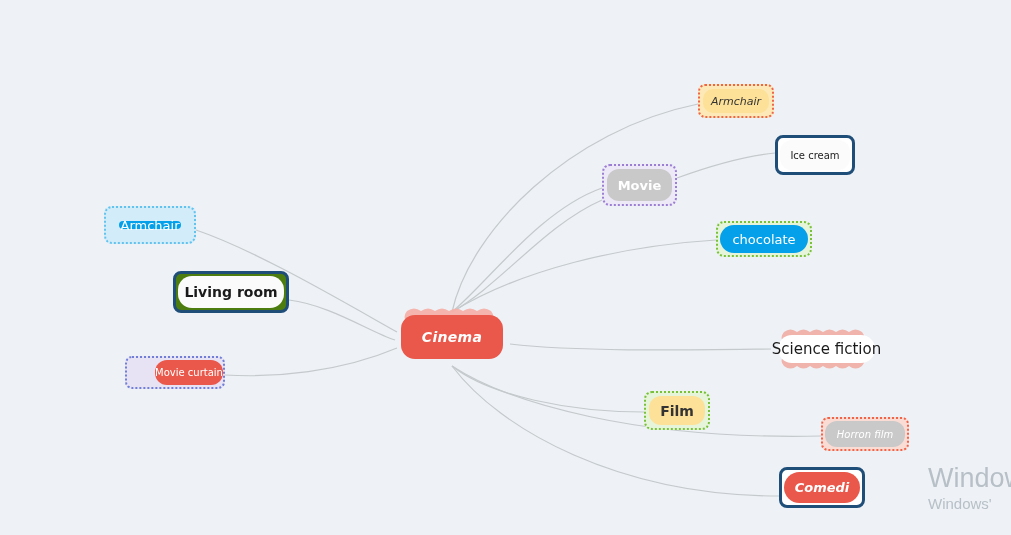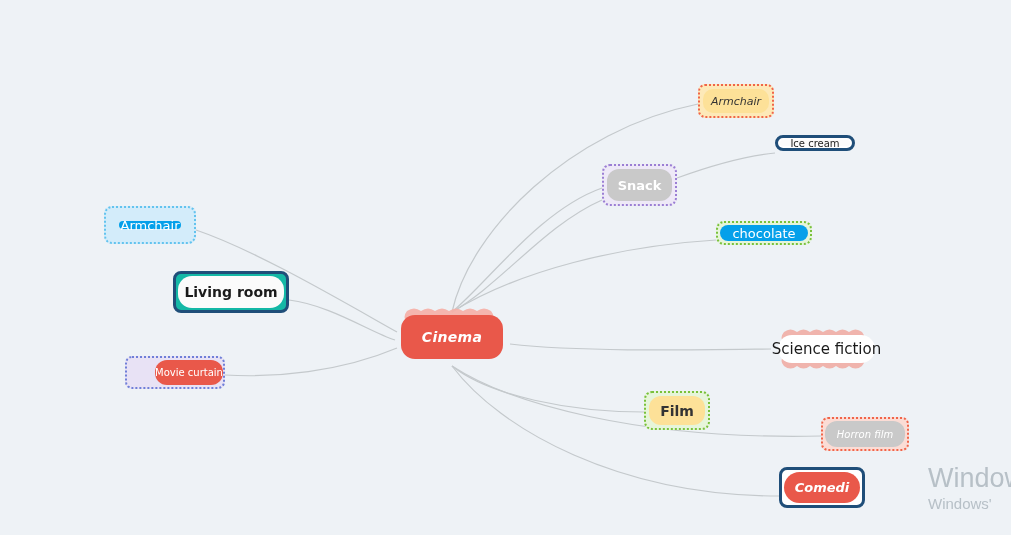--- a/index.html
+++ b/index.html
@@ -79,21 +79,21 @@
     border-radius: 10px;
   }
   .n-popcorn .lbl {
     color: #333333;
     font-style: italic;
     font-size: 11px;
   }
 
   
   .n-icecream {
-    left: 775px; top: 135px; width: 80px; height: 16px;
+    left: 775px; top: 135px; width: 80px; height: 40px;
     background: #ffffff;
     border: 3px solid #1f4e79;
     border-radius: 8px;
     padding: 2px;
   }
   .n-icecream .inner {
     background: #fbfbfb;
     border-radius: 12px;
   }
   .n-icecream .lbl {
@@ -114,21 +114,21 @@
     border-radius: 12px;
   }
   .n-snack .lbl {
     color: #ffffff;
     font-weight: bold;
     font-size: 13px;
   }
 
   
   .n-chocolate {
-    left: 716px; top: 221px; width: 96px; height: 24px;
+    left: 716px; top: 221px; width: 96px; height: 36px;
     background: #e6f5da;
     border: 2px dotted #79c13b;
     border-radius: 8px;
     padding: 2px;
   }
   .n-chocolate .inner {
     background: #05a0ea;
     border-radius: 14px;
   }
   .n-chocolate .lbl {
@@ -149,21 +149,21 @@
     border-radius: 14px;
   }
   .n-armchair .lbl {
     color: #ffffff;
     font-size: 13px;
   }
 
   
   .n-livingroom {
     left: 173px; top: 271px; width: 116px; height: 42px;
-    background: #14b8a6;
+    background: #4d7c0f;
     border: 3px solid #1f4e79;
     border-radius: 8px;
     padding: 2px;
     align-items: center;
   }
   .n-livingroom .inner {
     background: #fbfbfb;
     border-radius: 14px;
   }
   .n-livingroom .lbl {
@@ -339,21 +339,21 @@
   </div>
 
   <div class="node n-icecream">
     <div class="inner">
       <span class="lbl">Ice cream</span>
     </div>
   </div>
 
   <div class="node n-snack">
     <div class="inner">
-      <span class="lbl">Snack</span>
+      <span class="lbl">Movie</span>
     </div>
   </div>
 
   <div class="node n-chocolate">
     <div class="inner">
       <span class="lbl">chocolate</span>
     </div>
   </div>
 
   <div class="node n-armchair">

